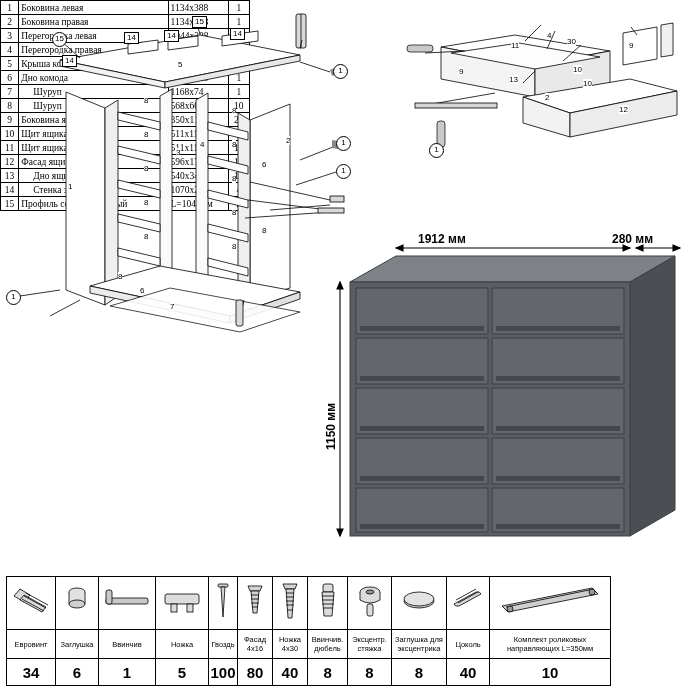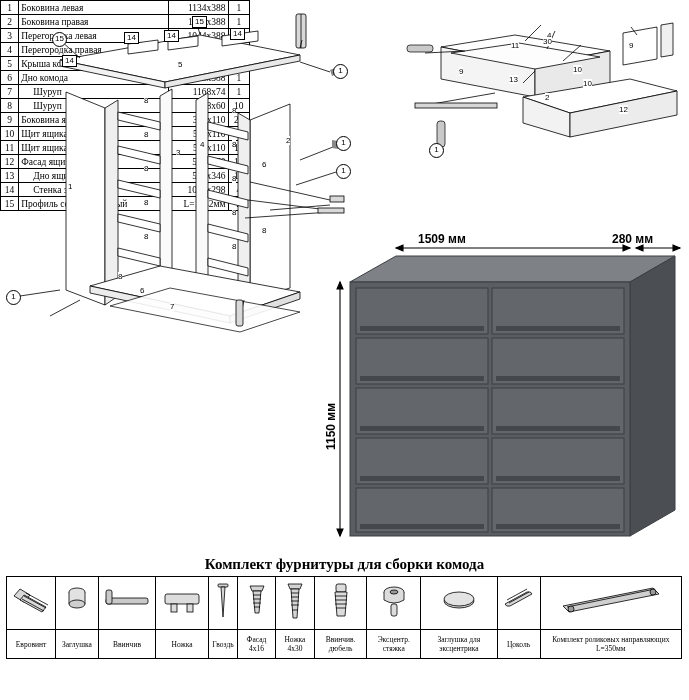--- a/index.html
+++ b/index.html
@@ -39,21 +39,21 @@
     font-size:9.5px;
   }
   #parts-table td{
     border:1px solid #000;
     padding:0 2px;
     height:13px;
     line-height:12px;
   }
   #parts-table td.c-idx{width:14px;text-align:center;}
   #parts-table td.c-name{width:150px;text-align:left;}
-  #parts-table td.c-size{width:58px;text-align:right;}
+  #parts-table td.c-size{width:58px;text-align:left;}
   #parts-table td.c-qty{width:18px;text-align:center;}
   .indent{padding-left:14px !important;}
 
   
   #dresser-wrap{left:330px;top:240px;width:355px;height:320px;}
   .dim-top{
     position:absolute;font-weight:bold;font-size:12px;
     font-family:"Liberation Sans",sans-serif;
   }
   .dim-side{
@@ -61,23 +61,23 @@
     font-family:"Liberation Sans",sans-serif;
     transform:rotate(-90deg);transform-origin:left top;
   }
 
   
   #hw-title{
     position:absolute;left:0;top:556px;width:689px;text-align:center;
     font-size:15px;font-weight:bold;font-family:"Liberation Serif",serif;
   }
   #hw-table{
-    position:absolute;left:6px;top:576px;width:676px;
+    position:absolute;left:6px;top:576px;width:605px;
     border-collapse:collapse;
-    font-family:Liberation Serif, serif;
+    font-family:Liberation Sans, sans-serif;
   }
   #hw-table td{border:1px solid #000;text-align:center;vertical-align:middle;}
   #hw-table tr.icons td{height:50px;}
   #hw-table tr.names td{height:26px;font-size:7.5px;line-height:9px;padding:1px;}
   #hw-table tr.qty td{height:24px;font-size:15px;font-weight:bold;}
 </style>
 </head>
 <body>
 
 <div class="page">
@@ -220,21 +220,21 @@
       </g>
       <g fill="#c9c9c9" stroke="#000" stroke-width="0.7">
         <rect x="12" y="40" width="26" height="7" rx="3"></rect>
         <rect x="42" y="116" width="8" height="26" rx="3"></rect>
       </g>
     </svg>
 
     <span class="plain" style="left:116px;top:36px;">11</span>
     <span class="plain" style="left:152px;top:26px;">4</span>
     <span class="plain" style="left:178px;top:60px;">10</span>
-    <span class="plain" style="left:148px;top:32px;">30</span>
+    <span class="plain" style="left:172px;top:32px;">30</span>
     <span class="plain" style="left:64px;top:62px;">9</span>
     <span class="plain" style="left:234px;top:36px;">9</span>
     <span class="plain" style="left:114px;top:70px;">13</span>
     <span class="plain" style="left:188px;top:74px;">10</span>
     <span class="plain" style="left:224px;top:100px;">12</span>
     <span class="plain" style="left:150px;top:88px;">2</span>
     <span class="num-circle" style="left:34px;top:138px;">1</span>
   </div>
 
   <table id="parts-table">
@@ -375,26 +375,25 @@
         <line x1="306" y1="8" x2="350" y2="8"></line>
         <path d="M306 8 l7 -3 v6 z" fill="#000"></path>
         <path d="M350 8 l-7 -3 v6 z" fill="#000"></path>
 
         <line x1="10" y1="42" x2="10" y2="296"></line>
         <path d="M10 42 l-3 7 h6 z" fill="#000"></path>
         <path d="M10 296 l-3 -7 h6 z" fill="#000"></path>
       </g>
     </svg>
 
-    <span class="dim-top" style="left:88px;top:-8px;">1509 мм</span>
+    <span class="dim-top" style="left:88px;top:-8px;">1912 мм</span>
     <span class="dim-top" style="left:282px;top:-8px;">280 мм</span>
     <span class="dim-side" style="left:-6px;top:210px;">1150 мм</span>
   </div>
 
-  <div id="hw-title">Комплект фурнитуры для сборки комода</div>
 
   <table id="hw-table">
     <tbody>
       <tr class="icons">
         <td>
           <svg width="46" height="42" viewBox="0 0 46 42">
             <g stroke="#000" fill="#d9d9d9" stroke-width="0.8">
               <path d="M6 16 l6 -7 l10 6 l-6 7 z"></path>
               <path d="M16 15 l22 12 l-4 5 l-22 -12 z"></path>
               <path d="M16 16 l22 12 M18 13 l22 12 M14 19 l22 12"></path>
@@ -506,16 +505,30 @@
         <td>Ножка</td>
         <td>Гвоздь</td>
         <td>Фасад 4х16</td>
         <td>Ножка 4х30</td>
         <td>Ввинчив. дюбель</td>
         <td>Эксцентр. стяжка</td>
         <td>Заглушка для эксцентрика</td>
         <td>Цоколь</td>
         <td>Комплект роликовых направляющих L=350мм</td>
       </tr>
+      <tr class="qty">
+        <td>34</td>
+        <td>6</td>
+        <td>1</td>
+        <td>5</td>
+        <td>100</td>
+        <td>80</td>
+        <td>40</td>
+        <td>8</td>
+        <td>8</td>
+        <td>8</td>
+        <td>40</td>
+        <td>10</td>
+      </tr>
     </tbody>
   </table>
 
 </div>
 
 </body></html>

